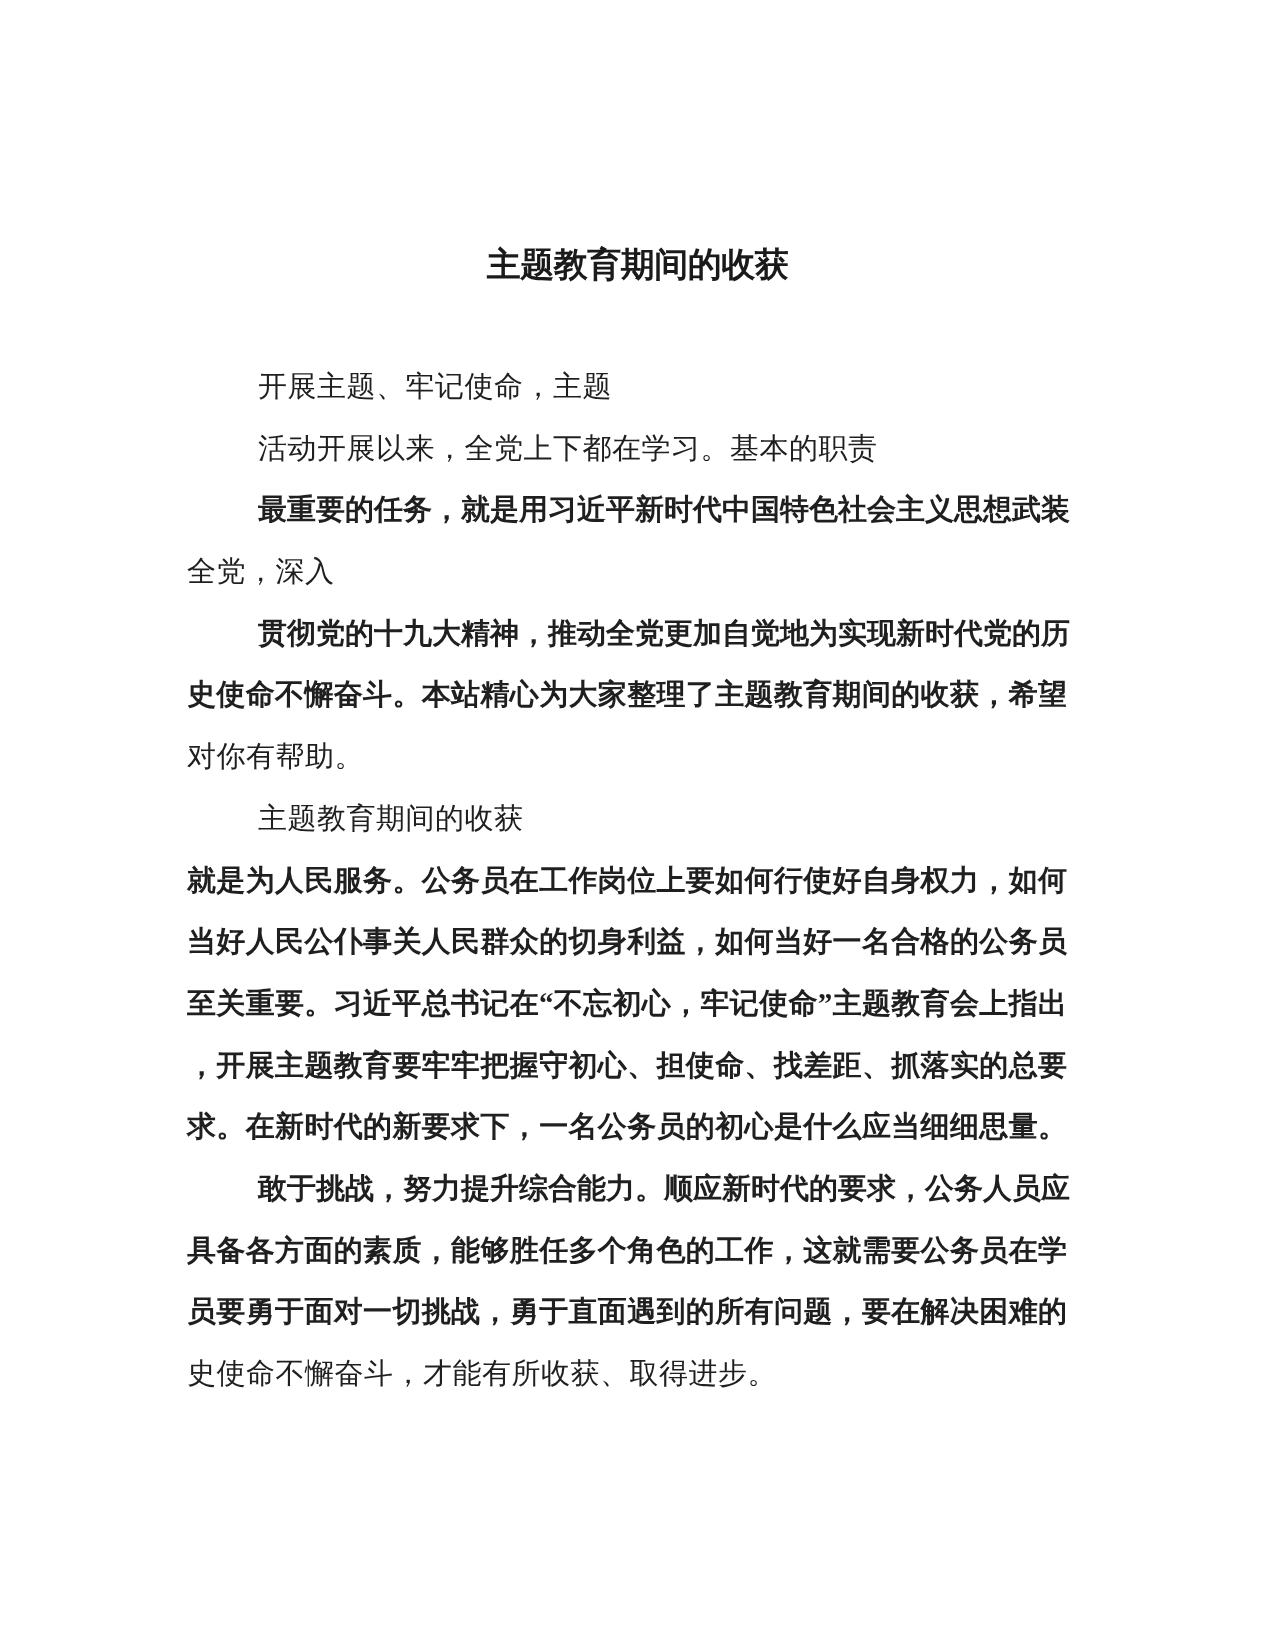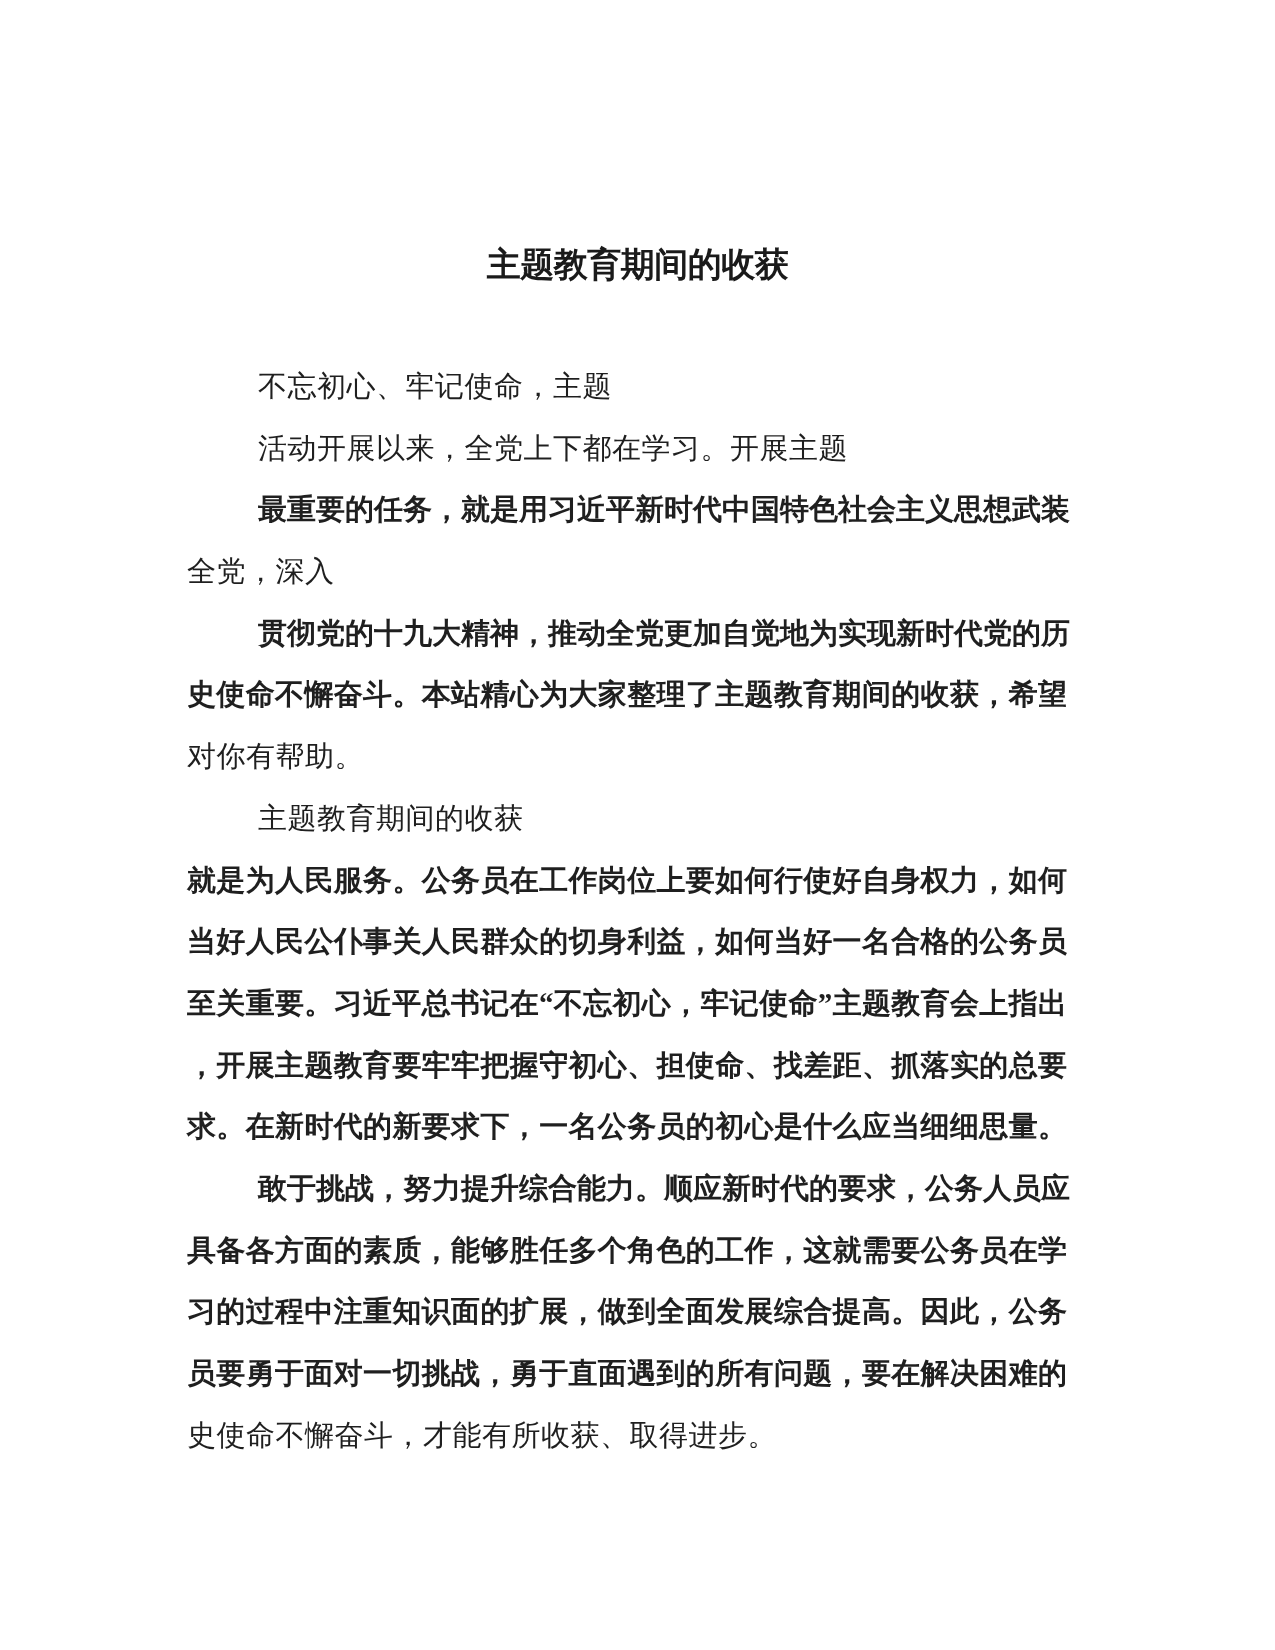--- a/index.html
+++ b/index.html
@@ -56,32 +56,31 @@
     text-justify: inter-character;
     font-weight: bold;
   }
 </style>
 </head>
 <body>
 
 <div class="page">
   <div class="doc-title">主题教育期间的收获</div>
   <div class="doc-body">
-      <div class="text-line indent">不忘初心、牢记使命，主题</div>
-      <div class="text-line indent">活动开展以来，全党上下都在学习。开展主题</div>
+      <div class="text-line indent">开展主题、牢记使命，主题</div>
+      <div class="text-line indent">活动开展以来，全党上下都在学习。基本的职责</div>
       <div class="text-line indent justify">最重要的任务，就是用习近平新时代中国特色社会主义思想武装</div>
       <div class="text-line">全党，深入</div>
       <div class="text-line indent justify">贯彻党的十九大精神，推动全党更加自觉地为实现新时代党的历</div>
       <div class="text-line justify">史使命不懈奋斗。本站精心为大家整理了主题教育期间的收获，希望</div>
       <div class="text-line">对你有帮助。</div>
       <div class="text-line indent">主题教育期间的收获</div>
       <div class="text-line justify">就是为人民服务。公务员在工作岗位上要如何行使好自身权力，如何</div>
       <div class="text-line justify">当好人民公仆事关人民群众的切身利益，如何当好一名合格的公务员</div>
       <div class="text-line justify">至关重要。习近平总书记在“不忘初心，牢记使命”主题教育会上指出</div>
       <div class="text-line justify">，开展主题教育要牢牢把握守初心、担使命、找差距、抓落实的总要</div>
       <div class="text-line justify">求。在新时代的新要求下，一名公务员的初心是什么应当细细思量。</div>
       <div class="text-line indent justify">敢于挑战，努力提升综合能力。顺应新时代的要求，公务人员应</div>
       <div class="text-line justify">具备各方面的素质，能够胜任多个角色的工作，这就需要公务员在学</div>
-      <div class="text-line justify">习的过程中注重知识面的扩展，做到全面发展综合提高。因此，公务</div>
       <div class="text-line justify">员要勇于面对一切挑战，勇于直面遇到的所有问题，要在解决困难的</div>
       <div class="text-line">史使命不懈奋斗，才能有所收获、取得进步。</div>
     </div>
 </div>
 
 </body></html>

